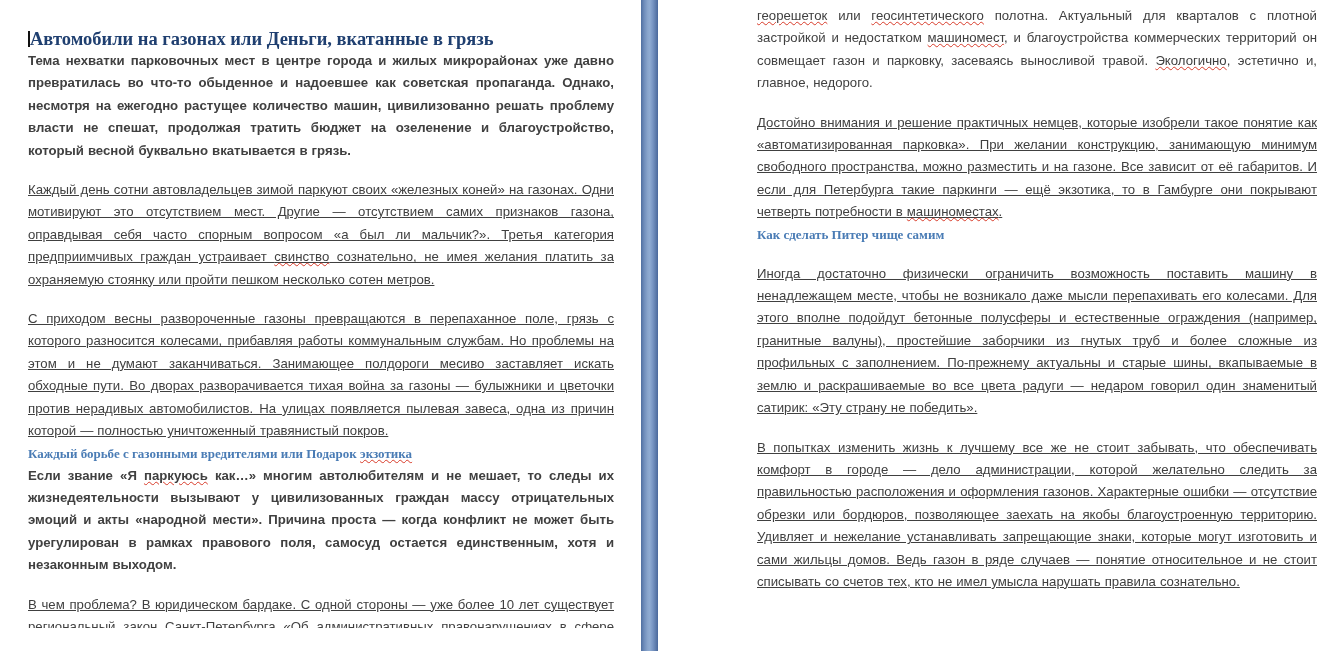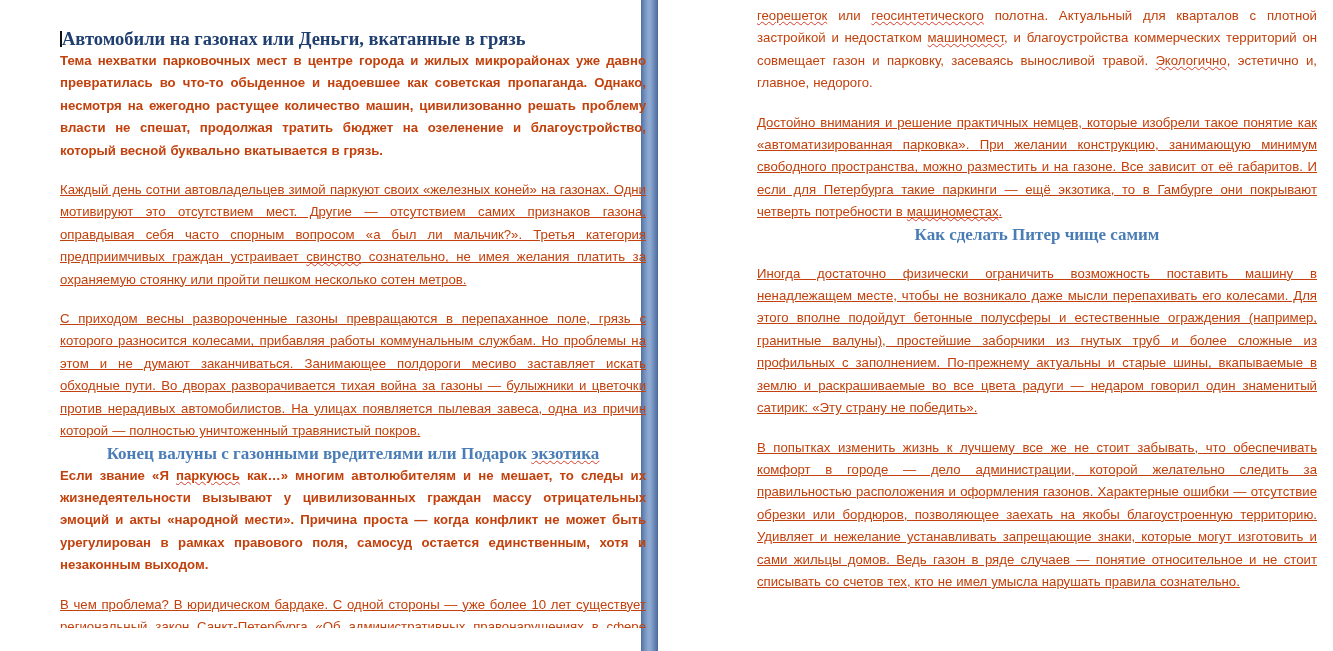--- a/index.html
+++ b/index.html
@@ -21,21 +21,21 @@
     background: #ffffff;
     overflow: hidden;
   }
 
   
   .col {
     position: absolute;
     top: 0;
     overflow: hidden;
   }
-  .col-left  { left: 28px;  width: 586px; height: 628px; margin-left: 32px; }
+  .col-left  { left: 28px;  width: 586px; height: 628px; }
   .col-right { left: 757px; width: 560px; height: 651px; }
 
   
   #divider {
     position: absolute;
     left: 641px;
     top: 0;
     width: 17px;
     height: 651px;
     background: linear-gradient(to right,
@@ -65,35 +65,34 @@
     font-weight: bold;
     color: #1f3f70;
     margin: 0;
     padding: 0;
     line-height: 22px;
     letter-spacing: 0px;
     white-space: nowrap;
   }
   h2.sub-title {
     font-family: "Liberation Serif", serif;
-    font-size: 17px;
+    font-size: 13px;
     font-weight: bold;
     color: #4a7cb5;
     margin: 0;
     padding: 0;
     line-height: 22px;
     white-space: nowrap;
-    text-align: center;
   }
 
   
   p.body {
     font-family: "Liberation Sans", sans-serif;
     font-size: 13.2px;
-    color: #c2410c;
+    color: #404040;
     margin: 0;
     padding: 0;
     line-height: 22.4px;
     text-align: justify;
     text-justify: inter-word;
     word-spacing: 0.3px;
   }
   p.body.first-after-head { margin-top: 0px; font-weight: bold; }
   p.gap { margin-top: 17px; text-decoration: underline; }
   .h-gap { margin-top: 17px; }
@@ -119,21 +118,21 @@
     <div style="height:28px"></div>
 
     <h1 class="doc-title"><span class="caret"></span><span>Автомобили на газонах или Деньги, вкатанные в грязь</span></h1>
 
     <p class="body first-after-head"><span>Тема нехватки парковочных мест в центре города и жилых микрорайонах уже давно превратилась во что-то обыденное и надоевшее как советская пропаганда. Однако, несмотря на ежегодно растущее количество машин, цивилизованно решать проблему власти не спешат, продолжая тратить бюджет на озеленение и благоустройство,  который весной буквально вкатывается в грязь.</span></p>
 
     <p class="body gap"><span>Каждый день сотни автовладельцев зимой паркуют своих «железных коней» на газонах. Одни мотивируют это отсутствием мест. Другие — отсутствием самих признаков газона, оправдывая себя часто спорным вопросом  «а был ли мальчик?». Третья категория предприимчивых граждан устраивает </span><span class="sq">свинство</span><span> сознательно, не имея желания платить за охраняемую стоянку или пройти пешком несколько сотен метров.</span></p>
 
     <p class="body gap"><span>С приходом весны развороченные газоны превращаются в перепаханное поле, грязь с которого разносится колесами, прибавляя работы коммунальным службам. Но проблемы на этом и не думают заканчиваться. Занимающее полдороги месиво заставляет искать обходные пути. Во дворах разворачивается тихая война за газоны — булыжники и цветочки против нерадивых автомобилистов. На улицах появляется пылевая завеса, одна из причин которой  — полностью уничтоженный травянистый покров.</span></p>
 
-    <h2 class="sub-title h-gap"><span>Конец валуны с газонными вредителями или Подарок </span><span class="sq">экзотика</span></h2>
+    <h2 class="sub-title h-gap"><span>Каждый борьбе с газонными вредителями или Подарок </span><span class="sq">экзотика</span></h2>
 
     <p class="body first-after-head"><span>Если звание «Я </span><span class="sq">паркуюсь</span><span> как…» многим автолюбителям и не мешает, то следы их жизнедеятельности вызывают у цивилизованных граждан массу отрицательных эмоций и акты «народной мести». Причина проста — когда конфликт не может быть урегулирован в рамках правового поля, самосуд остается единственным, хотя и незаконным выходом.</span></p>
 
     <p class="body gap"><span>В чем проблема? В юридическом бардаке. С одной стороны — уже более 10 лет существует региональный закон Санкт-Петербурга «Об административных правонарушениях в сфере благоустройства».  С другой стороны — в конце прошлого года городской суд принял резонансное решение, признав недействующей статью, по которой нахождение автомобиля на газоне влечет наложение штрафа в размере до пяти тысяч рублей.</span></p>
 
   </div>
 
   <div class="col col-right">
 
     <div style="height:5px"></div>

